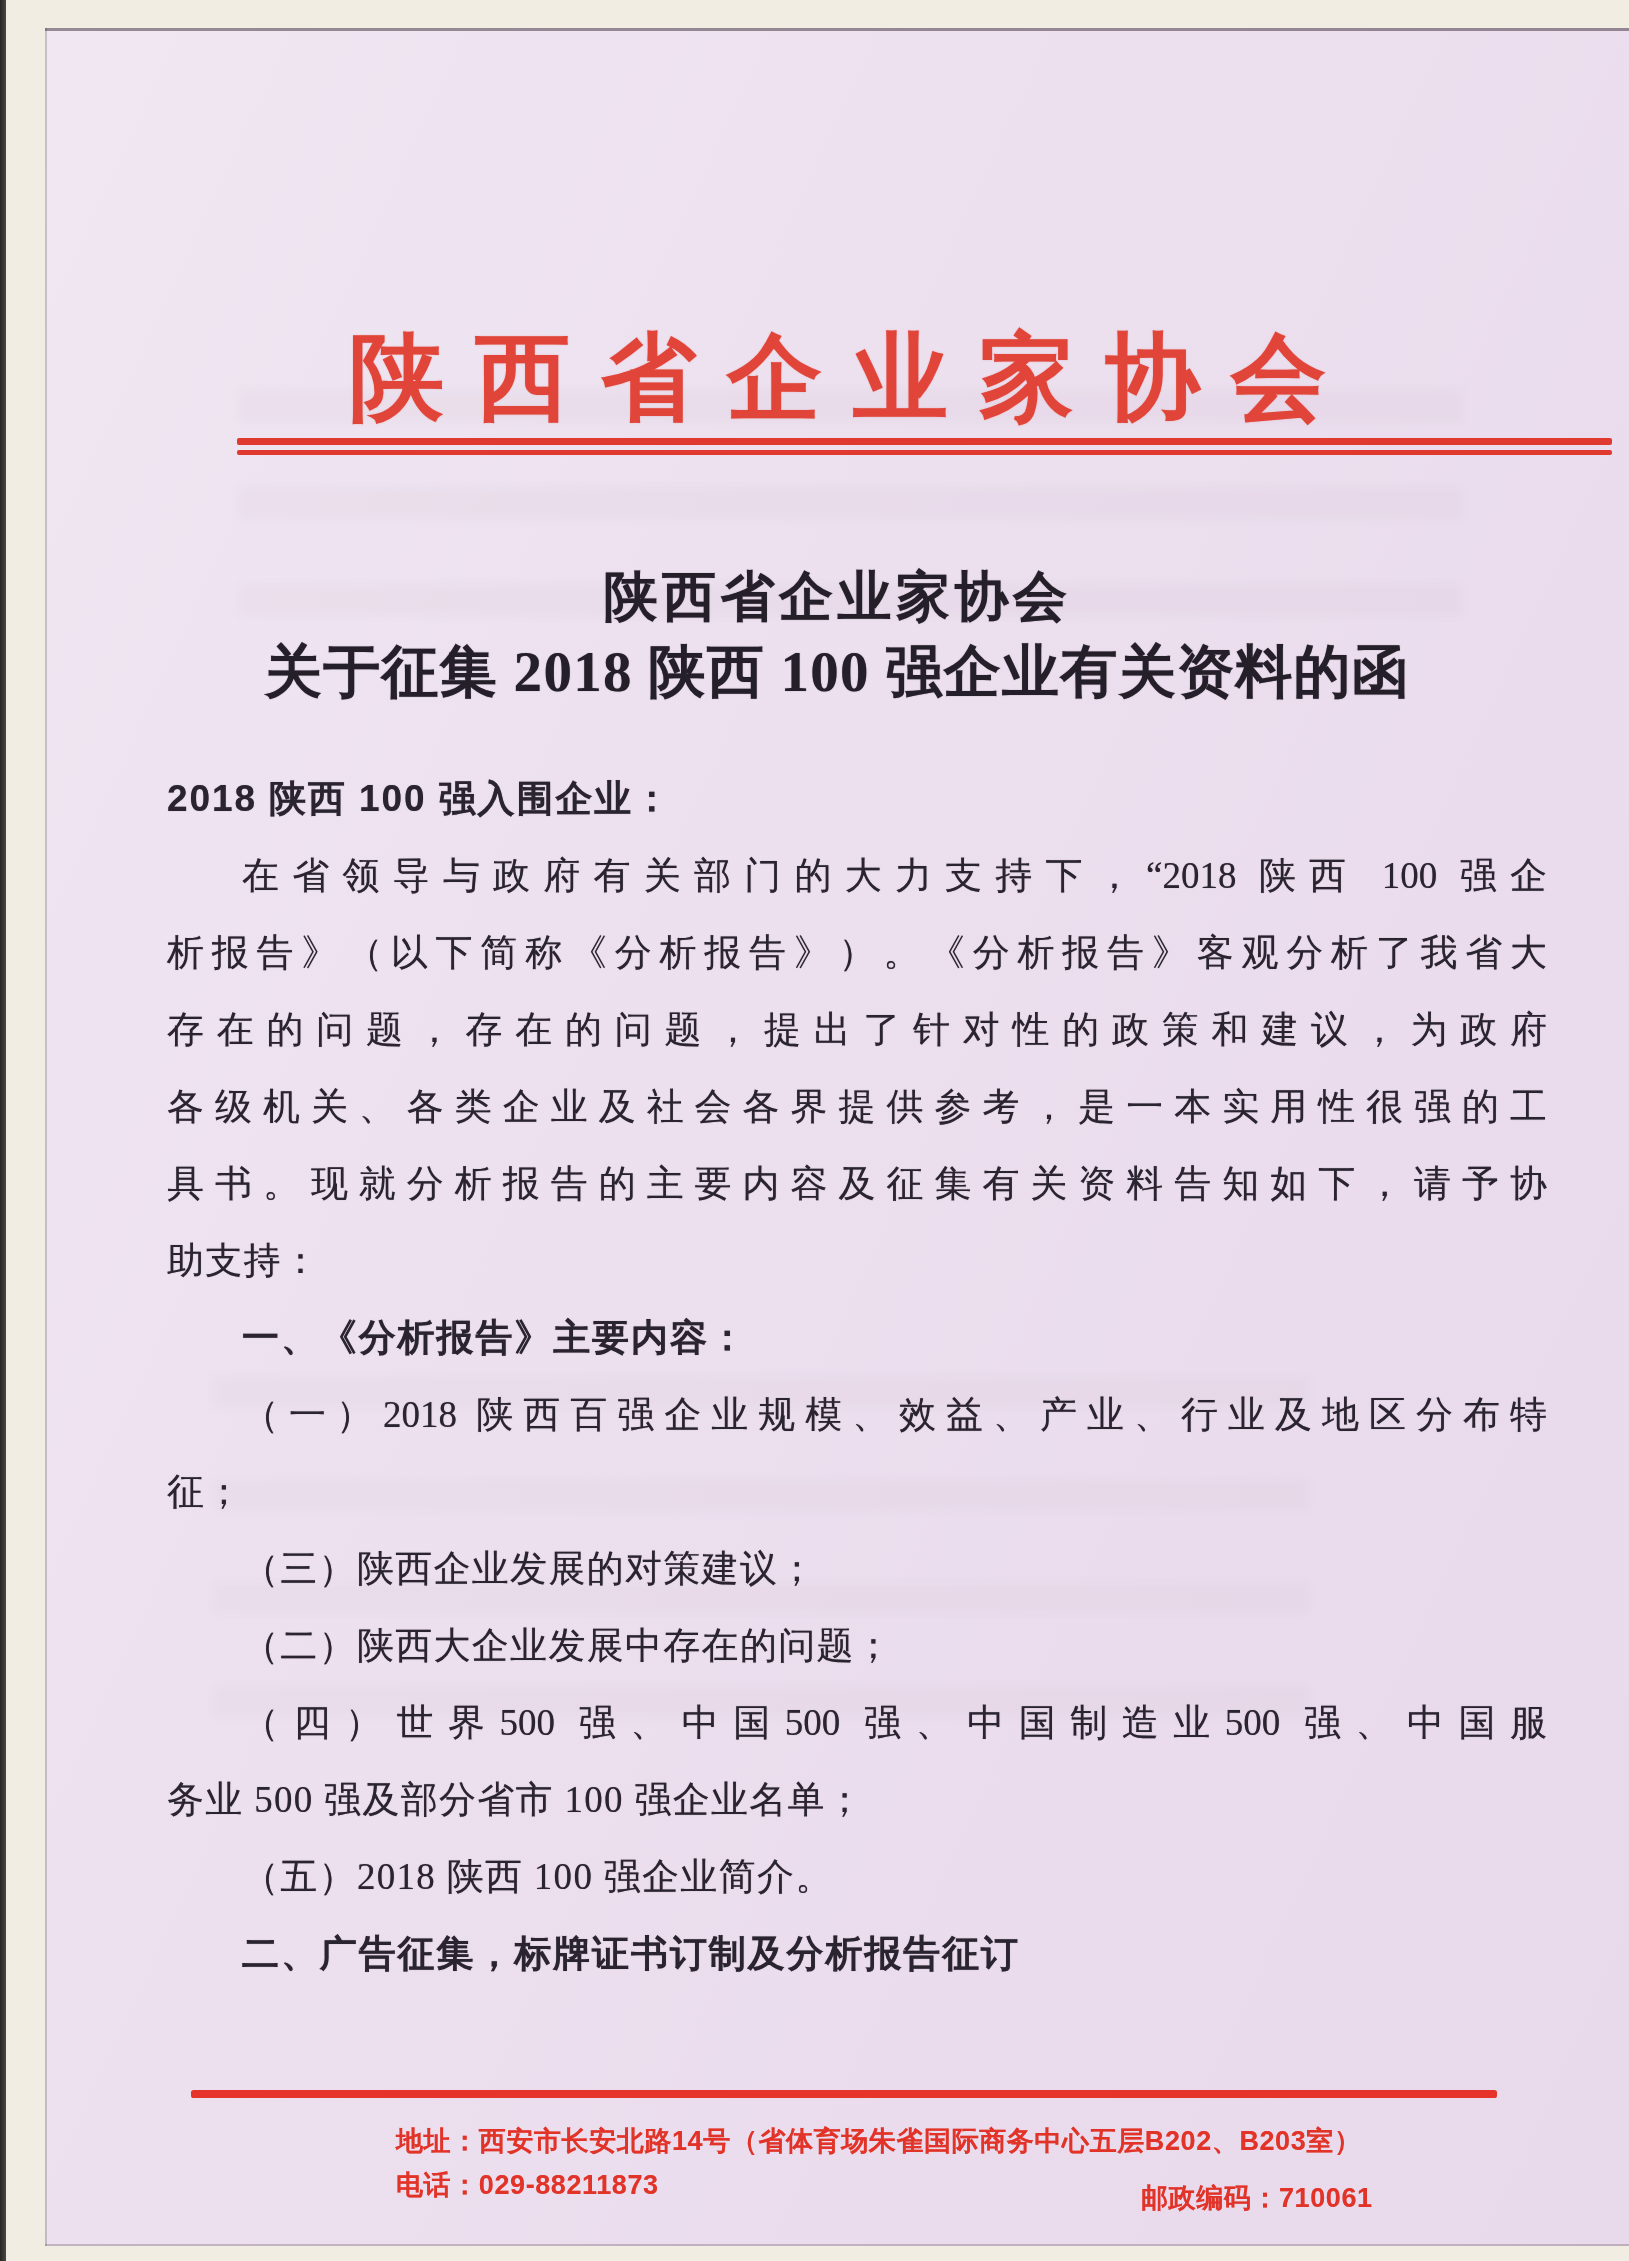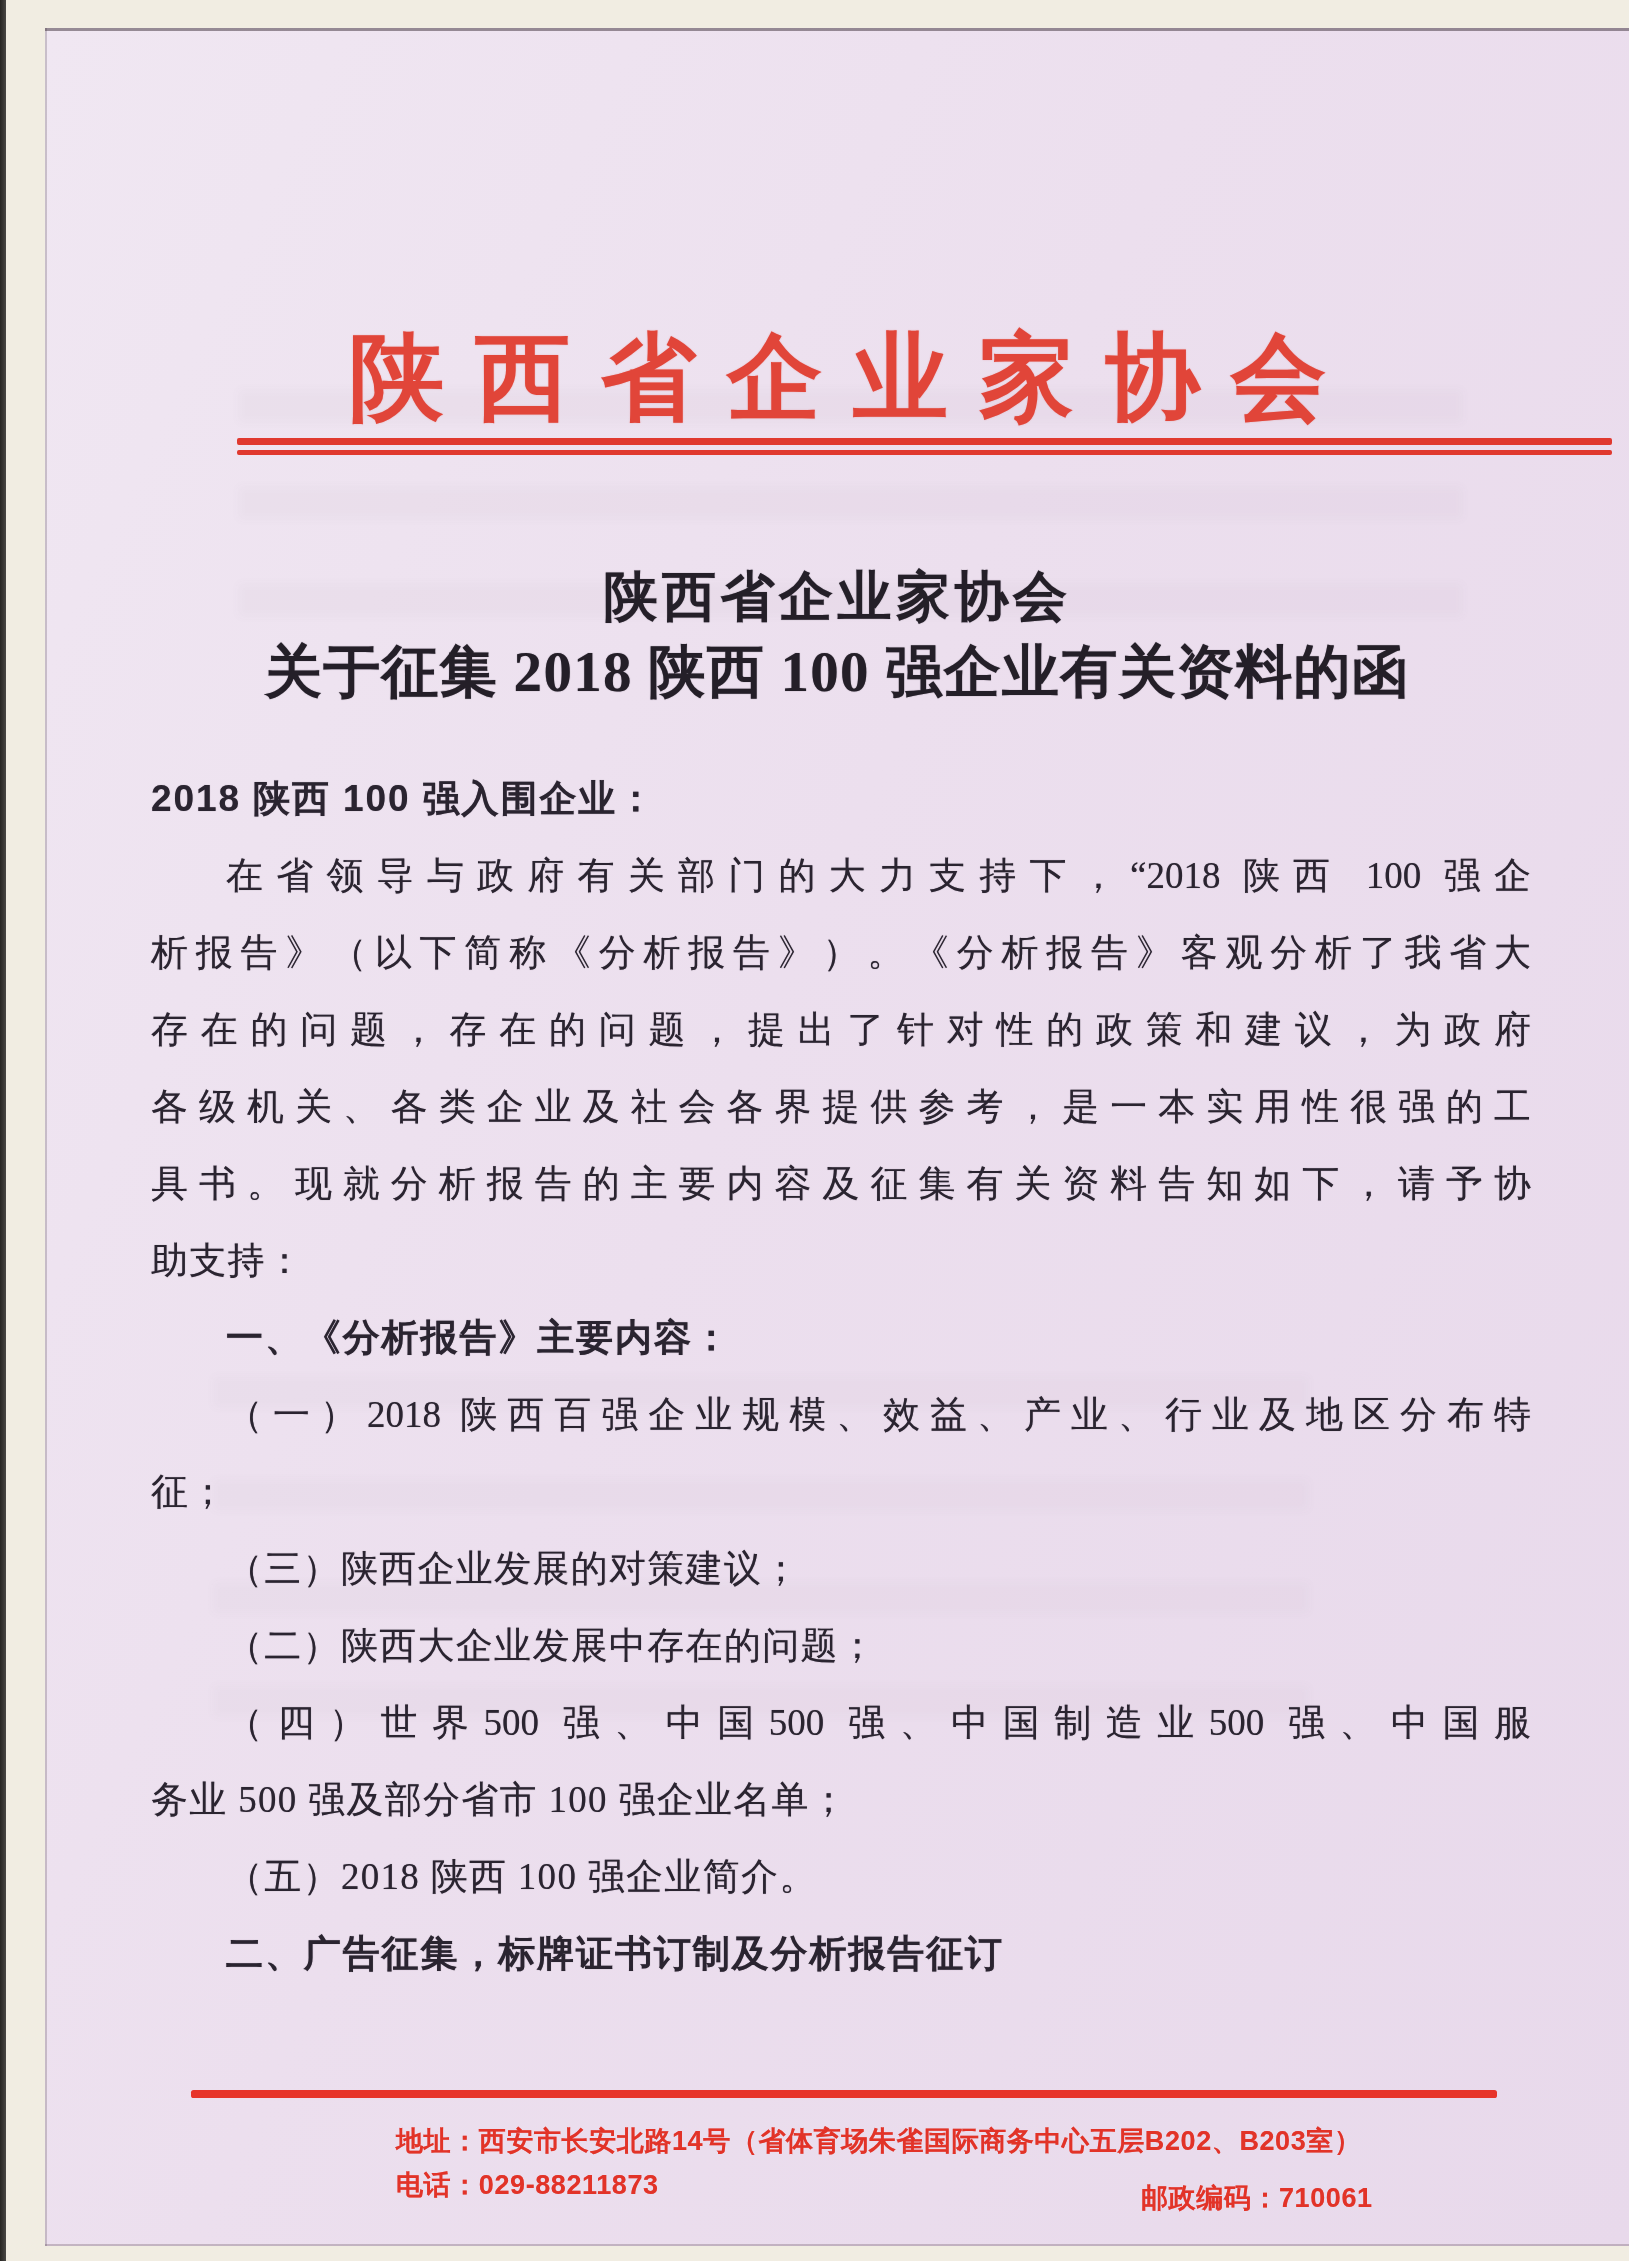--- a/index.html
+++ b/index.html
@@ -28,21 +28,21 @@
 
   
   .doc-title1{position:absolute;left:0;right:0;top:538px;text-align:center;
               font-size:54px;line-height:1.15;font-weight:700;color:#241f28;
               letter-spacing:4.5px;text-shadow:0 0 1px rgba(35,28,42,.55);}
   .doc-title2{position:absolute;left:0;right:0;top:610px;text-align:center;
               font-size:57px;line-height:1.2;font-weight:700;color:#241f28;
               letter-spacing:1.3px;text-shadow:0 0 1px rgba(35,28,42,.55);}
 
   
-  .textcol{position:absolute;left:106px;top:732px;width:1380px;
+  .textcol{position:absolute;left:122px;top:732px;width:1380px;
            font-size:37px;line-height:77px;color:#2a2430;
            text-shadow:0 0 0.8px rgba(40,30,45,.55);}
   .line{letter-spacing:1.3px;white-space:nowrap;}
   .line.just{white-space:normal;letter-spacing:normal;
              text-align:justify;text-align-last:justify;}
   .line.indent{text-indent:75px;}
   .line.hb{font-family:"Liberation Sans","DejaVu Sans",sans-serif;font-weight:700;
            letter-spacing:1.9px;}
 
   

